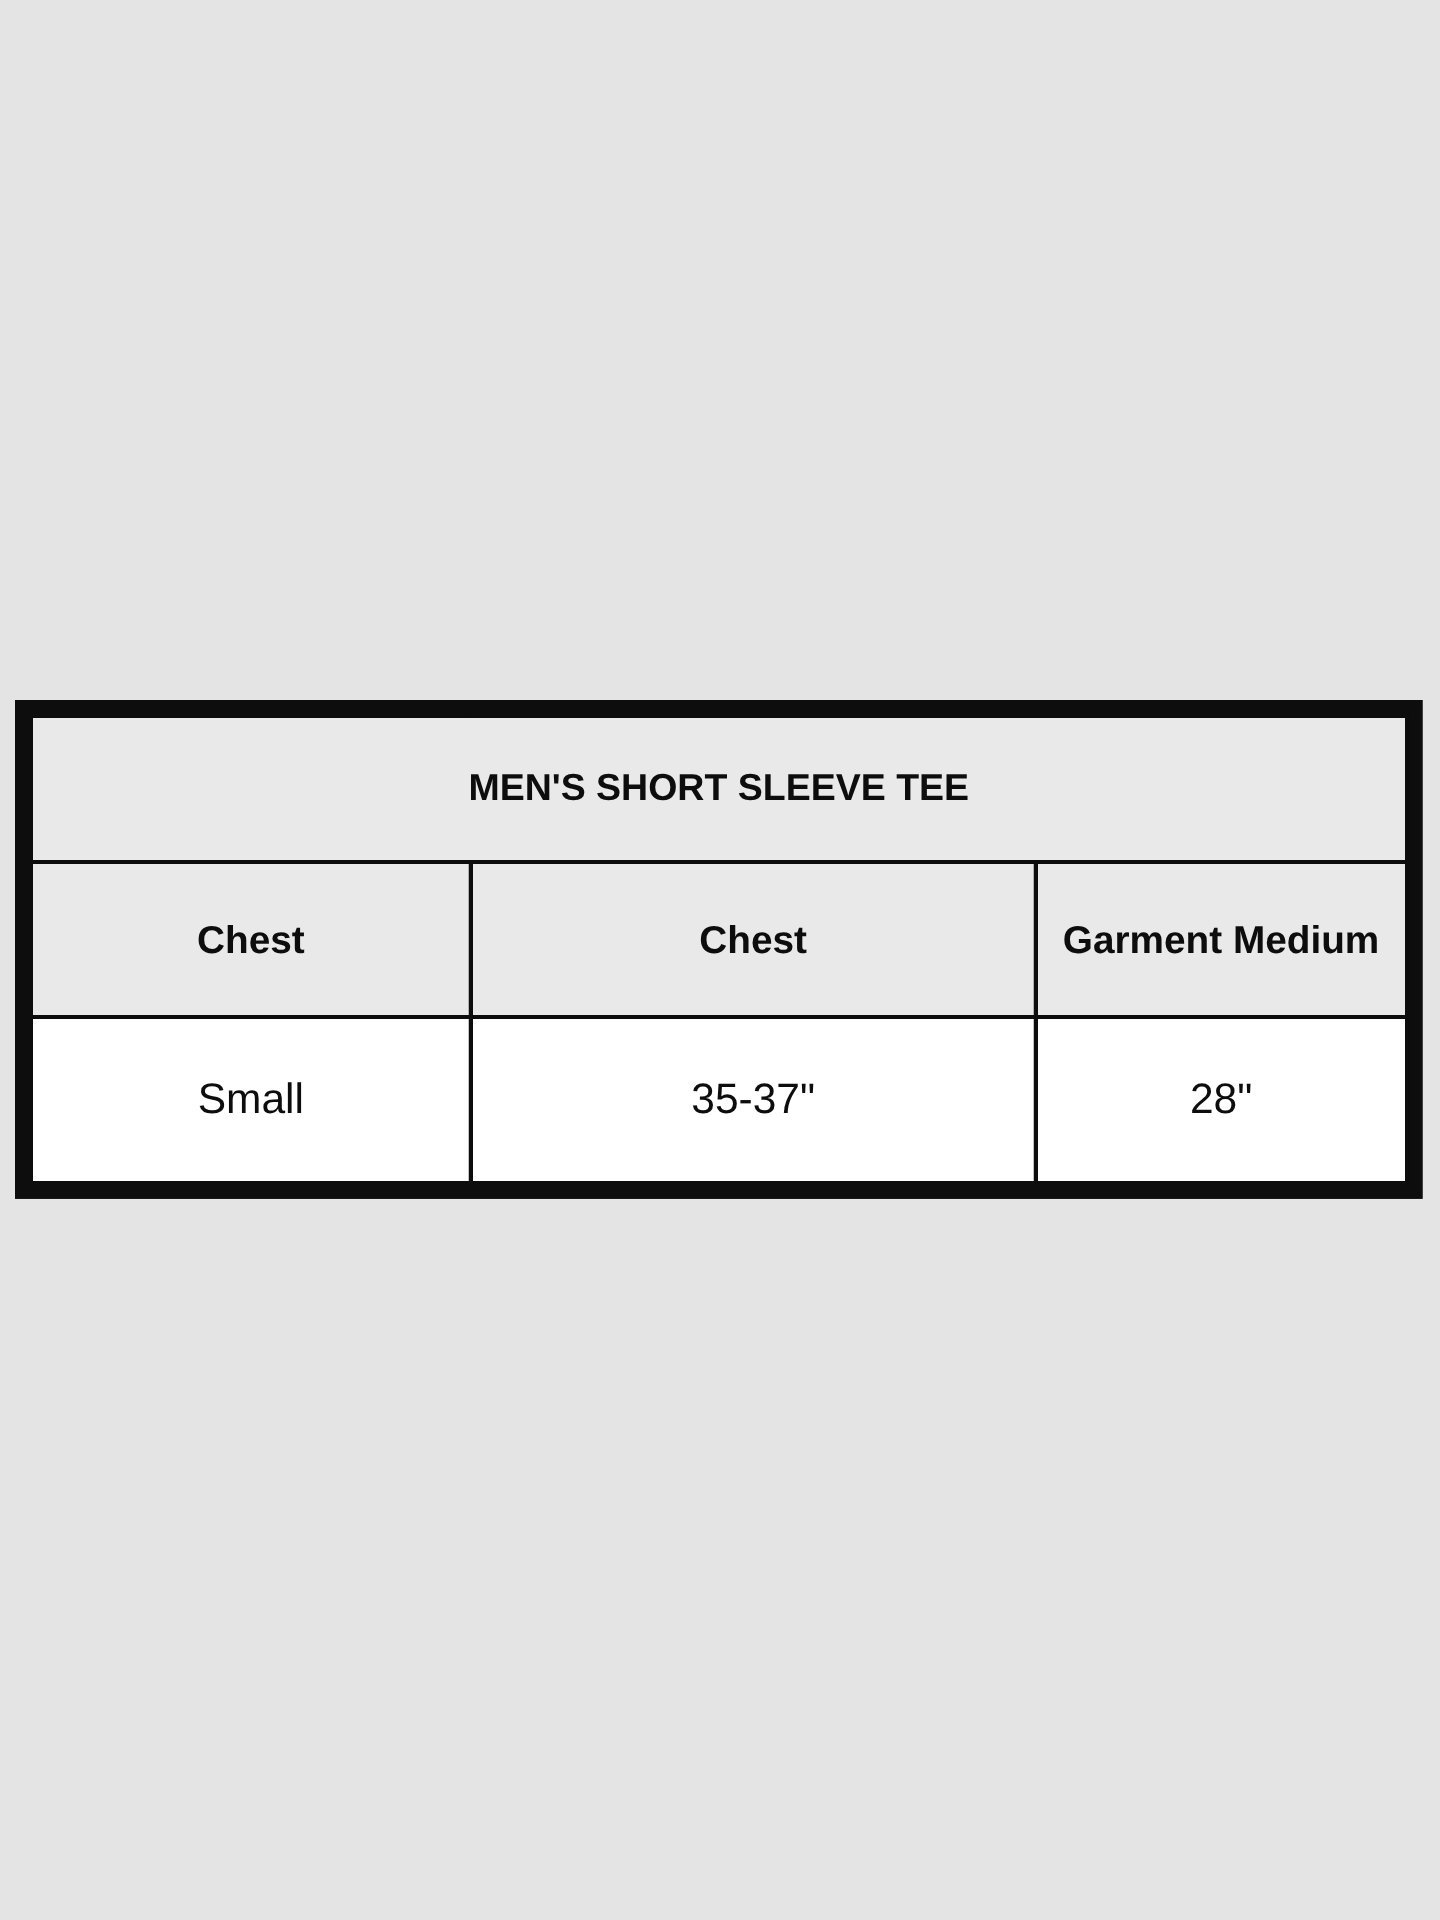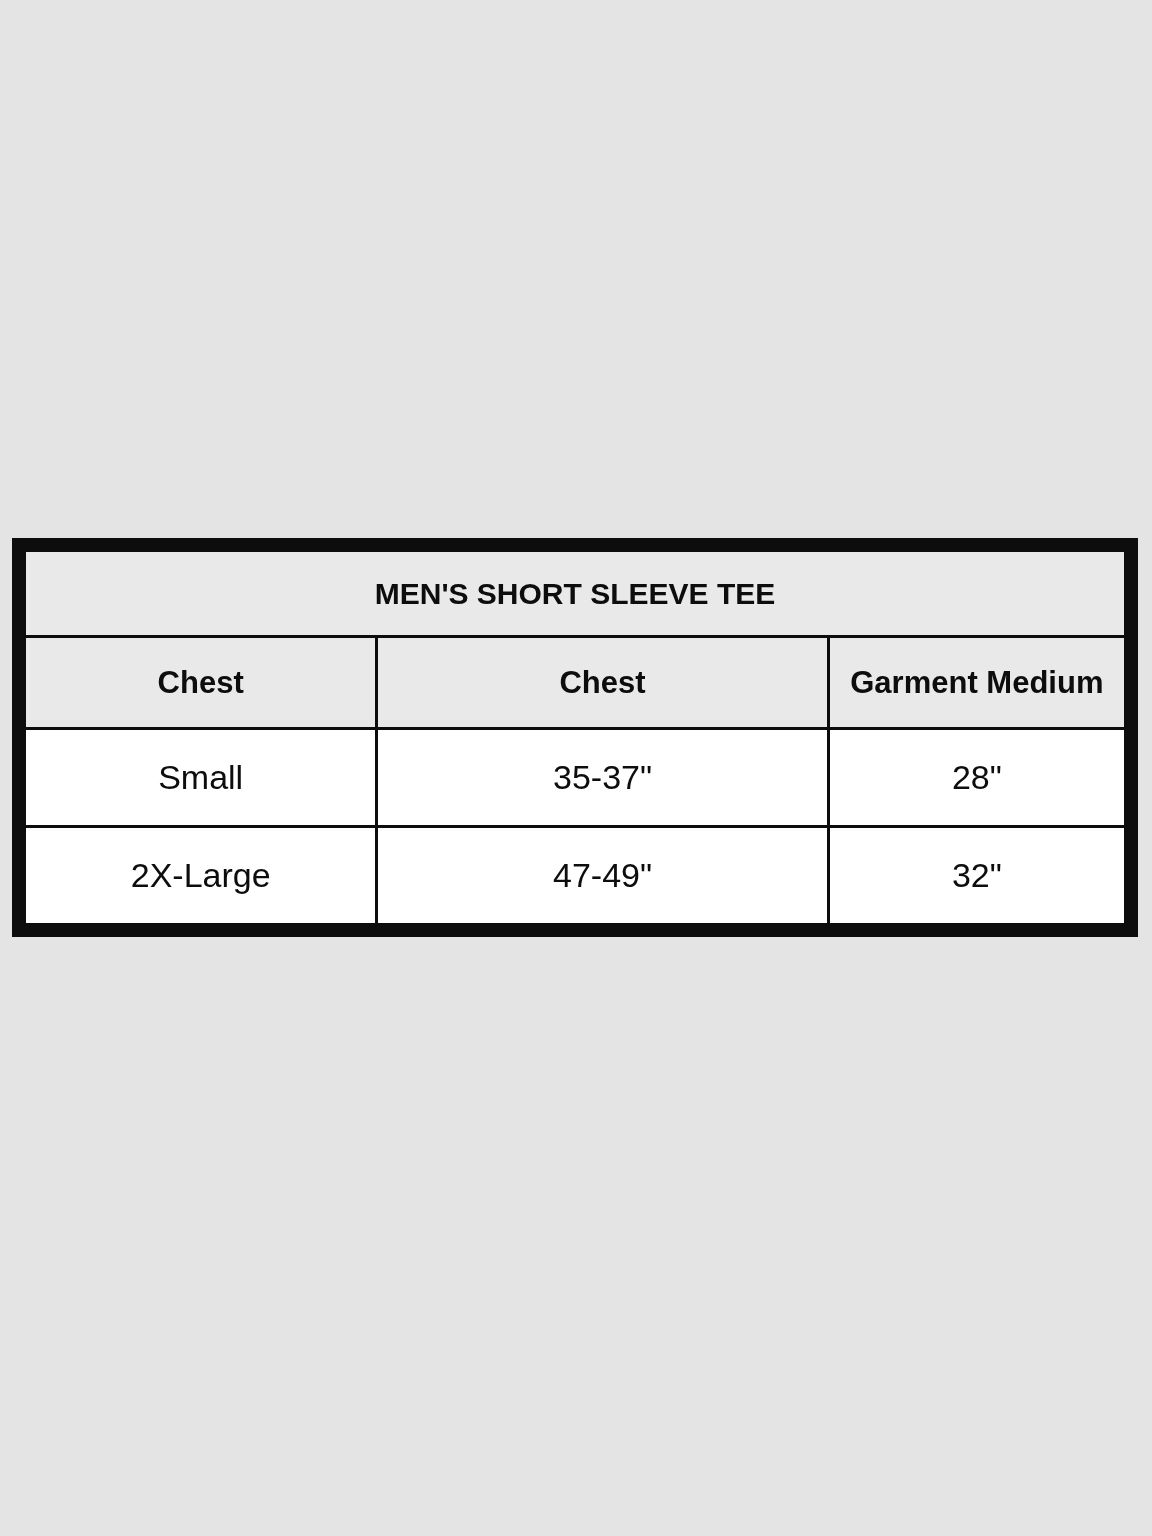--- a/index.html
+++ b/index.html
@@ -10,21 +10,21 @@
     width: 1152px;
     height: 1536px;
     background: #e4e4e4;
     font-family: "Liberation Sans", sans-serif;
     position: relative;
     overflow: hidden;
   }
   .chart-wrap {
     position: absolute;
     left: 12px;
-    top: 538px;
+    top: 560px;
     width: 1126px;
     height: 399px;
     box-sizing: border-box;
     border: 11px solid #0d0d0d;
     background: #0d0d0d;
   }
   table.size-chart {
     width: 100%;
     height: 100%;
     border-collapse: collapse;
@@ -76,20 +76,15 @@
     <tr class="header-row">
       <th>Chest</th>
       <th>Chest</th>
       <th>Garment Medium</th>
     </tr>
     <tr class="data-row">
       <td>Small</td>
       <td>35-37"</td>
       <td>28"</td>
     </tr>
-    <tr class="data-row">
-      <td>2X-Large</td>
-      <td>47-49"</td>
-      <td>32"</td>
-    </tr>
   </tbody>
     </table>
 </div>
 
 </body></html>

